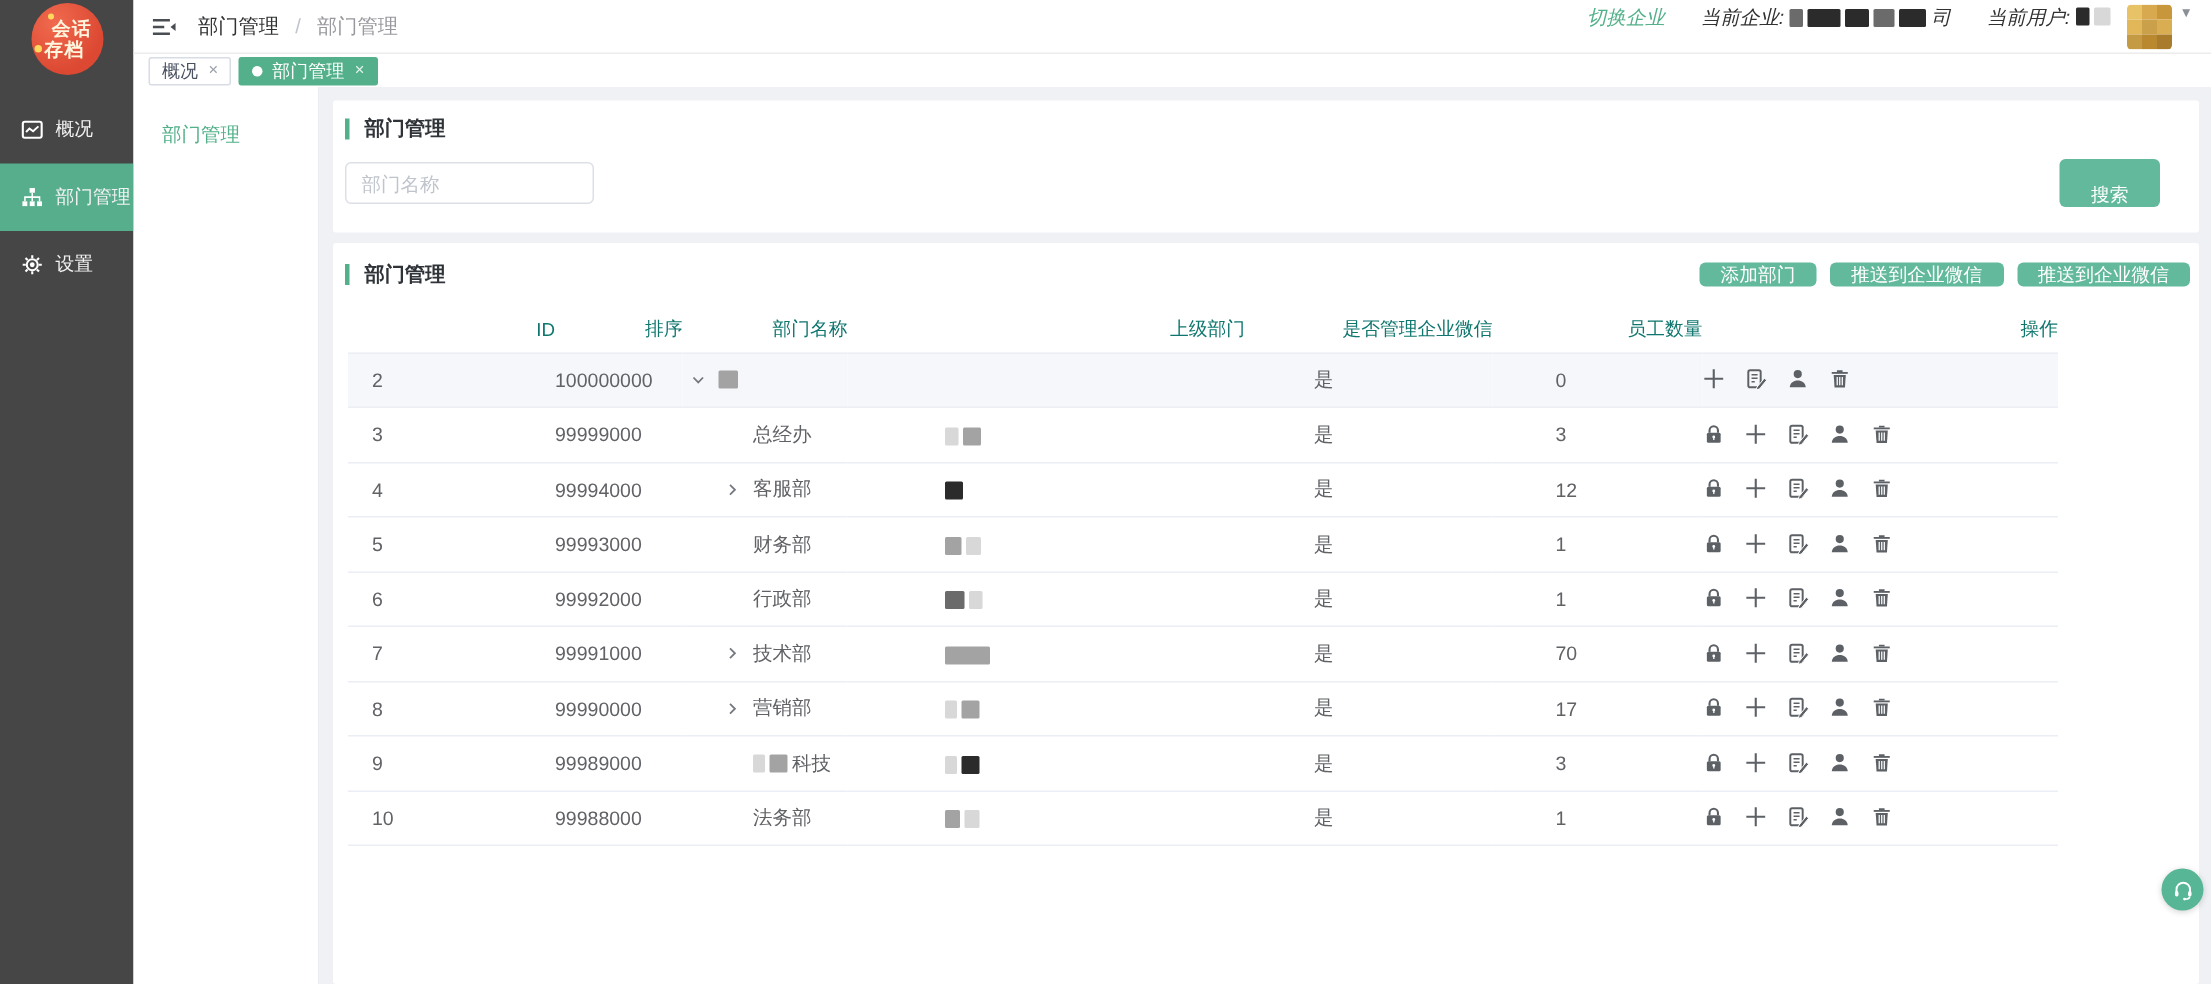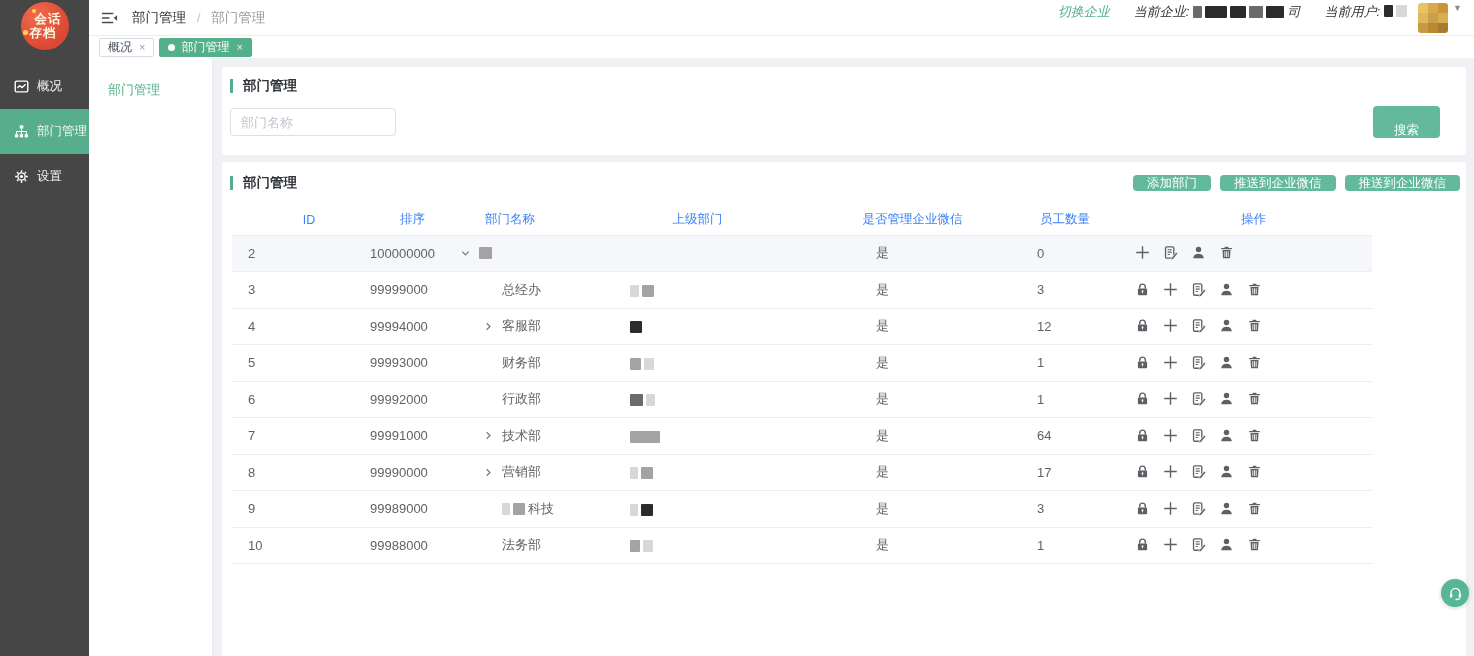--- a/index.html
+++ b/index.html
@@ -70,21 +70,21 @@
   .btn { background:#63b99b; color:#fff; border:none; border-radius:4px; height:24px;
     font-size:12.5px; padding:0 14px; cursor:pointer; font-family:inherit; }
   .btn.search { width:67px; padding:16px; }
 
   .card-table { flex:1; padding:10px 6px 0 8px; display:flex; flex-direction:column; }
   .card-head { display:flex; align-items:center; justify-content:space-between; margin-top:2px; }
   .head-btns { display:flex; gap:9px; }
   .head-btns .btn { height:16px; }
 
   table.dept { margin:13px 0 0 2px; width:1140px; table-layout:fixed; border-collapse:collapse; }
-  table.dept th { height:30px; text-align:center; font-size:12.5px; color:#3b82f6; font-weight:500;
+  table.dept th { height:30px; text-align:right; font-size:12.5px; color:#0f766e; font-weight:500;
     border-bottom:1px solid #ebeef5; }
   table.dept td { height:36.5px; font-size:13px; color:#606266; border-bottom:1px solid #ebeef5; }
   tr.selected td { background:#f5f7fa; }
   td.c-id, th.c-id { padding-left:16px; }
   td.c-wecom { padding-left:46px; }
   td.c-count { padding-left:42px; }
   .tree-cell { display:flex; align-items:center; padding-left:5px;font-family:Liberation Mono, monospace; }
   .caret-slot { width:19px; display:inline-flex; align-items:center; flex:0 0 19px; cursor:pointer; }
   .indent { display:inline-block; width:23px; flex:0 0 23px; }
   td.c-parent { padding-left:65px; }
@@ -515,21 +515,21 @@
                       <span class="caret-slot">
                         <svg width="11" height="11" viewBox="0 0 12 12">
                           <polyline points="4,2.5 7.6,6 4,9.5" fill="none" stroke="#75797f" stroke-width="1.3"></polyline>
                         </svg>
                       </span>
                       <span>技术部</span>
                     </span>
                   </td>
                   <td class="c-parent"><span class="rd mid" style="width: 30px;"></span></td>
                   <td class="c-wecom">是</td>
-                  <td class="c-count">64</td>
+                  <td class="c-count">70</td>
                   <td>
                     <span class="ops">
                       <span class="op">
                         <svg viewBox="0 0 16 16">
                           <path d="M5 7V5.3a3 3 0 0 1 6 0V7" fill="none" stroke="currentColor" stroke-width="1.5"></path>
                           <rect x="3.1" y="6.9" width="9.8" height="7.2" rx="1.1" fill="currentColor"></rect>
                           <circle cx="8" cy="9.9" r="1" fill="#fff"></circle>
                           <rect x="7.6" y="10.2" width="0.9" height="1.9" fill="#fff"></rect>
                         </svg>
                       </span>

